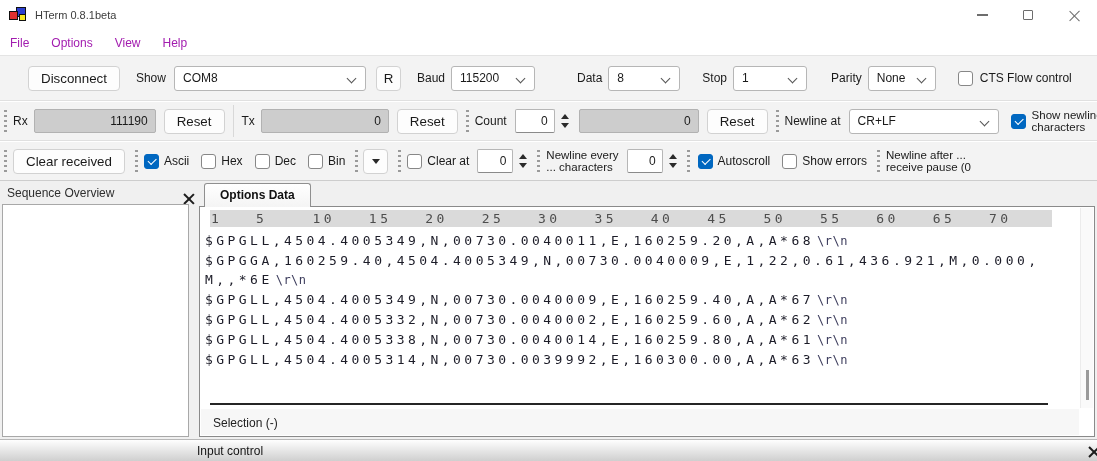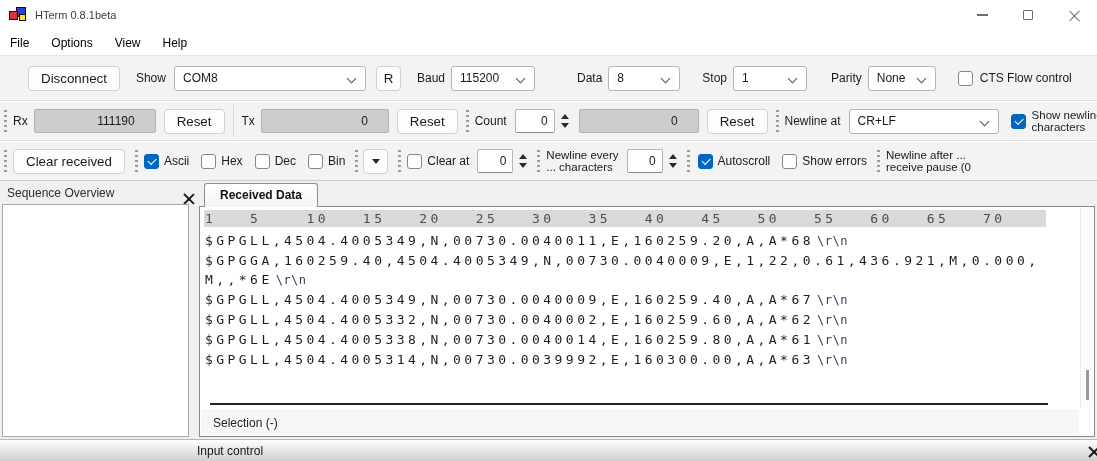--- a/index.html
+++ b/index.html
@@ -20,35 +20,35 @@
   .win-controls { margin-left:auto; display:flex; height:100%; }
   .win-btn { width:46px; height:100%; display:flex; align-items:center; justify-content:center; }
   .min-glyph { width:11px; height:1.5px; background:#6d6d6d; }
   .max-glyph { width:10px; height:10px; border:1.3px solid #6d6d6d; border-radius:1px; }
   .x-glyph { position:relative; width:11px; height:11px; }
   .x-glyph::before,.x-glyph::after { content:""; position:absolute; left:5px; top:-1px; width:1.4px; height:14px; background:#6d6d6d; }
   .x-glyph::before { transform:rotate(45deg); } .x-glyph::after { transform:rotate(-45deg); }
   .x-glyph.dark::before,.x-glyph.dark::after { background:#1c1c1c; width:1.8px; }
   
   .menubar { position:absolute; top:30px; left:0; right:0; height:26px; background:#fff; border-bottom:1px solid #e4e4e4; display:flex; align-items:center; padding-left:10px; }
-  .menu-item { padding:0 11px; height:100%; display:flex; align-items:center; color:#000000; }
+  .menu-item { padding:0 11px; height:100%; display:flex; align-items:center; color:#a21caf; }
   .menu-item:first-child { padding-left:0; }
   
   .toolbar { position:absolute; left:0; right:0; background:#f3f3f3; display:flex; align-items:center; overflow:hidden; }
   .tb1 { top:56px; height:45px; border-bottom:1px solid #e0e0e0; }
   .tb2 { top:102px; height:39px; border-bottom:1px solid #e0e0e0; }
   .tb3 { top:142px; height:39px; border-bottom:1px solid #cdcdcd; }
   .btn { background:#fdfdfd; border:1px solid #d2d2d2; border-radius:4px; height:25px; padding:0 12px; display:inline-flex; align-items:center; justify-content:center; color:#1a1a1a; flex:none; }
   .btn.sq25 { width:25px; padding:0; }
   .combo { background:#fff; border:1px solid #b6b6b6; border-radius:3px; height:25px; display:inline-flex; align-items:center; padding:0 24px 0 8px; position:relative; flex:none; }
   .combo::after { content:""; position:absolute; right:10px; top:8px; width:6px; height:6px; border-right:1.4px solid #555; border-bottom:1.4px solid #555; transform:rotate(45deg); }
   .cb { width:15px; height:15px; border:1px solid #878787; border-radius:3px; background:#fff; position:relative; flex:none; }
   .cb.checked { background:#0067c0; border-color:#0067c0; }
   .cb.checked::after { content:""; position:absolute; left:3px; top:3.2px; width:7px; height:3.6px; border-left:1.6px solid #fff; border-bottom:1.6px solid #fff; transform:rotate(-45deg); }
-  .grayfield { background:#cdcdcd; border:1px solid #b2b2b2; border-radius:2px; height:24px; display:inline-flex; align-items:center; justify-content:flex-end; padding:0 20px; flex:none; }
+  .grayfield { background:#cdcdcd; border:1px solid #b2b2b2; border-radius:2px; height:24px; display:inline-flex; align-items:center; justify-content:flex-end; padding:0 7px; flex:none; }
   .spinbox { background:#fff; border:1px solid #b6b6b6; border-bottom-color:#8a8a8a; border-radius:2px; height:24px; display:inline-flex; align-items:center; justify-content:flex-end; padding:0 6px; flex:none; }
   .spinarrows { display:inline-flex; flex-direction:column; gap:4px; margin-left:6px; flex:none; }
   .arr-up { width:0; height:0; border-left:4px solid transparent; border-right:4px solid transparent; border-bottom:5px solid #2a2a2a; }
   .arr-dn { width:0; height:0; border-left:4px solid transparent; border-right:4px solid transparent; border-top:5px solid #2a2a2a; }
   .handle { width:3px; height:22px; flex:none;
     background:repeating-linear-gradient(to bottom,#9a9a9a 0 2px,rgba(0,0,0,0) 2px 5px); }
   .vsep { width:1px; height:32px; background:#d8d8d8; flex:none; }
   .lbl { color:#1a1a1a; flex:none; white-space:nowrap; }
   .lbl2 { font-size:11.5px; line-height:12.5px; flex:none; white-space:nowrap; }
   
@@ -56,21 +56,21 @@
   .left-panel { position:absolute; left:0; top:0; width:190px; height:100%; }
   .panel-header { height:23px; display:flex; align-items:center; padding:0 7px; color:#2e2e2e; }
   .panel-close { margin-left:auto; }
   .panel-body { position:absolute; left:2px; right:1px; top:23px; bottom:2px; background:#fff; border:1px solid #a8a8a8; }
   .splitter { position:absolute; left:190px; top:0; width:6px; height:100%; }
   .right-pane { position:absolute; left:196px; right:0; top:0; bottom:0; }
   .tab-row { height:25px; position:relative; }
   .tab { position:absolute; left:8px; bottom:-1px; background:linear-gradient(#ffffff,#f4f4f4); border:1px solid #8f8f8f; border-bottom:none; border-radius:3px 3px 0 0; padding:4px 15px 5px 15px; font-weight:bold; color:#111; z-index:2; }
   .content-box { position:absolute; left:3px; right:2px; top:25px; bottom:2px; background:#fff; border:1px solid #8a8a8a; }
   .mono { font-family:"DejaVu Sans Mono","Liberation Mono",monospace; font-size:13px; letter-spacing:3.45px; white-space:pre; }
-  .ruler { position:absolute; left:4px; top:3px; height:17px; width:842px; background:#dadada; color:#4d4d4d; line-height:17px; padding-left:1px; overflow:hidden; }
+  .ruler { position:absolute; left:10px; top:3px; height:17px; width:842px; background:#dadada; color:#4d4d4d; line-height:17px; padding-left:1px; overflow:hidden; }
   .data-lines { position:absolute; left:5px; top:24px; right:20px; overflow:hidden; }
   .dline { line-height:19px; color:#1c1c28; }
   .nl { font-size:12px; letter-spacing:0.5px; color:#3c3c5c; margin-left:3px; font-family:"DejaVu Sans Mono",monospace; }
   .hline { position:absolute; left:10px; right:46px; bottom:31px; height:2px; background:#252525; }
   .sel-bar { position:absolute; left:1px; right:15px; bottom:1px; height:26px; background:#f7f7f7; padding:7px 0 0 12px; color:#222; }
   .vscroll { position:absolute; right:1px; top:1px; width:13px; bottom:28px; background:#fafafa; border-left:1px solid #ececec; }
   .vthumb { position:absolute; left:5px; bottom:8px; width:3px; height:30px; background:#9a9a9a; }
   
   .input-bar { position:absolute; top:439px; left:0; right:0; height:22px; background:linear-gradient(#fefefe,#cfcfcf); border-top:1px solid #b8b8b8; }
   .input-title { position:absolute; left:197px; top:4px; color:#141414; }
@@ -215,21 +215,21 @@
   <div class="left-panel">
     <div class="panel-header">
       <span>Sequence Overview</span>
       <span class="panel-close"><span class="x-glyph dark"></span></span>
     </div>
     <div class="panel-body"></div>
   </div>
   <div class="splitter"></div>
   <div class="right-pane">
     <div class="tab-row">
-      <span class="tab">Received Data</span>
+      <span class="tab">Options Data</span>
     </div>
     <div class="content-box">
       <div class="ruler mono">1   5    10   15   20   25   30   35   40   45   50   55   60   65   70</div>
       <div class="data-lines mono"><div class="dline"><span>$GPGLL,4504.4005349,N,00730.0040011,E,160259.20,A,A*68</span><span class="nl">\r\n</span></div><div class="dline"><span>$GPGGA,160259.40,4504.4005349,N,00730.0040009,E,1,22,0.61,436.921,M,0.000,</span></div><div class="dline"><span>M,,*6E</span><span class="nl">\r\n</span></div><div class="dline"><span>$GPGLL,4504.4005349,N,00730.0040009,E,160259.40,A,A*67</span><span class="nl">\r\n</span></div><div class="dline"><span>$GPGLL,4504.4005332,N,00730.0040002,E,160259.60,A,A*62</span><span class="nl">\r\n</span></div><div class="dline"><span>$GPGLL,4504.4005338,N,00730.0040014,E,160259.80,A,A*61</span><span class="nl">\r\n</span></div><div class="dline"><span>$GPGLL,4504.4005314,N,00730.0039992,E,160300.00,A,A*63</span><span class="nl">\r\n</span></div></div>
       <div class="hline"></div>
       <div class="sel-bar">
         <span>Selection (-)</span>
       </div>
       <div class="vscroll">
         <div class="vthumb"></div>

